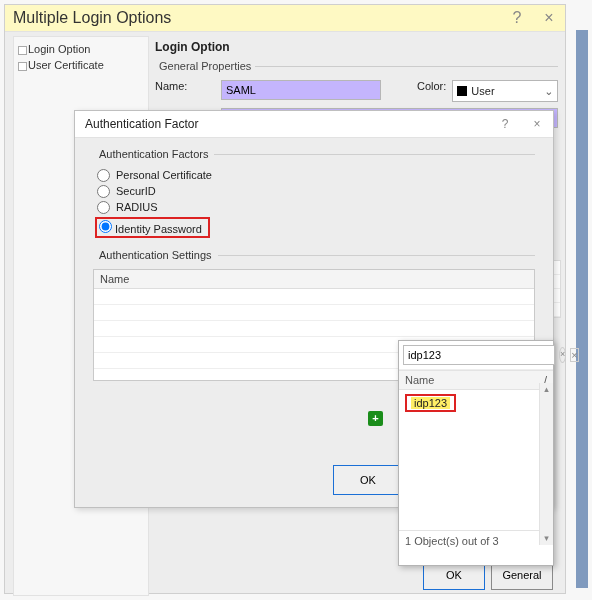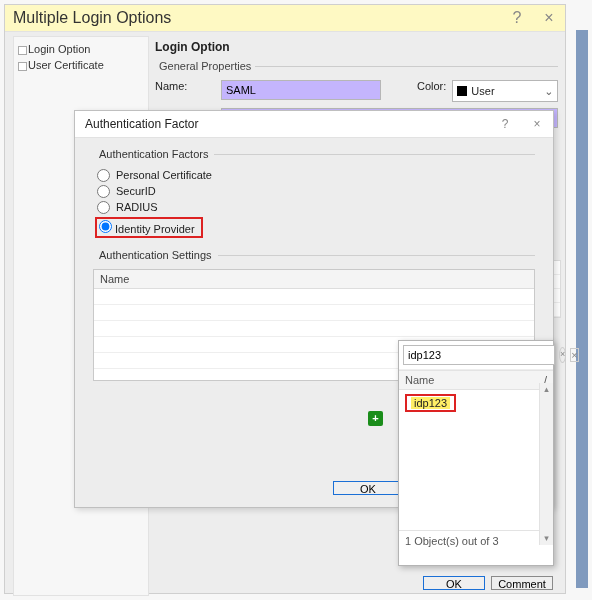--- a/index.html
+++ b/index.html
@@ -17,21 +17,21 @@
   .content-pane{position:absolute;left:150px;top:4px;right:8px}
   h3.heading{margin:4px 0 6px 0;font-size:12px;font-weight:bold}
   fieldset.gp{border:1px solid #ccc;border-left:none;border-right:none;border-bottom:none;margin:0 16px 4px 0;padding:8px 0 0 0}
   fieldset.gp legend{padding:0 4px;color:#444}
   .row{display:flex;align-items:flex-start;gap:6px;margin-bottom:6px}
   .row label{width:60px}
   .txt{height:18px;border:1px solid #b6b6b6;background:#c4b5fd;padding:0 4px;font:inherit}
   .sel{height:20px;border:1px solid #b6b6b6;background:#fff;font:inherit}
   .color-swatch{display:inline-block;width:10px;height:10px;background:#000;margin-right:4px;vertical-align:middle}
   .bottom-buttons{position:absolute;right:12px;bottom:12px;display:flex;gap:6px}
-  .btn{min-width:62px;height:14px;border:1px solid #8a8a8a;background:#efefef;font:inherit;cursor:default}
+  .btn{min-width:62px;height:30px;border:1px solid #8a8a8a;background:#efefef;font:inherit;cursor:default}
   .btn.primary{border-color:#1a6fd6}
 
   
   .blue-edge{position:absolute;right:4px;top:30px;width:12px;height:558px;background:#1f4f8f;opacity:.55}
 
   
   .win-af{position:absolute;left:74px;top:110px;width:478px;height:396px;background:#ededed;border:1px solid #bfbfbf;box-shadow:2px 2px 6px rgba(0,0,0,.15)}
   .af-title{position:relative;height:26px;line-height:26px;padding:0 10px;background:#fff;border-bottom:1px solid #e2e2e2;font-size:12px}
   .af-body{padding:10px 18px 0 18px}
   fieldset.af-fs{border:none;border-top:1px solid #cfcfcf;margin:0 0 8px 0;padding:6px 0 0 0}
@@ -106,21 +106,21 @@
 
     <div class="bg-rows">
       <div></div>
           <div></div>
           <div></div>
           <div></div>
     </div>
 
     <div class="bottom-buttons">
       <button class="btn primary">OK</button>
-      <button class="btn">Comment</button>
+      <button class="btn">General</button>
     </div>
   </div>
 </div>
 
 <div class="win-af">
   <div class="af-title">
     <span>Authentication Factor</span>
     <div class="title-controls">
       <span>?</span>
       <span>×</span>
@@ -137,21 +137,21 @@
         <input type="radio" name="af" style="">
         <span>SecurID</span>
       </div>
       <div class="radio-row">
         <input type="radio" name="af" style="">
         <span>RADIUS</span>
       </div>
       <div class="radio-row">
         <span class="hl-red">
           <input type="radio" name="af" checked="" style="">
-          <span>Identity Provider</span>
+          <span>Identity Password</span>
         </span>
       </div>
     </fieldset>
 
     <fieldset class="af-fs">
       <legend>Authentication Settings</legend>
       <div class="af-grid">
         <div class="af-grid-head">Name</div>
         <div class="af-grid-rows">
           <div></div>

